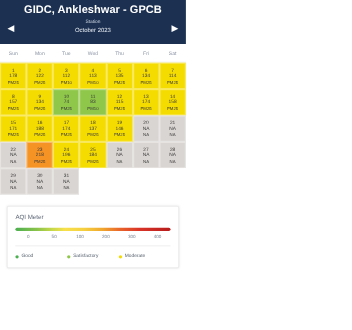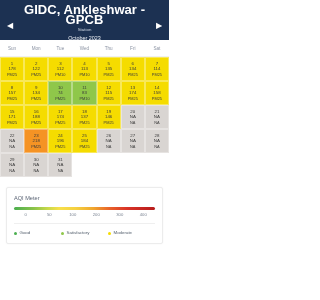--- a/index.html
+++ b/index.html
@@ -15,21 +15,21 @@
   
   .header {
     background: #1c3152;
     color: #ffffff;
     padding: 5px 4px 6px 4px;
     position: relative;
     height: 40px;
   }
   .header-title {
     text-align: center;
-    font-size: 13px;
+    font-size: 10px;
     font-weight: bold;
     letter-spacing: .05px;
     line-height: 10px;
   }
   .header-sub {
     text-align: center;
     font-size: 4.4px;
     color: #cfd7e3;
     line-height: 7px;
     margin-top: 1px;

